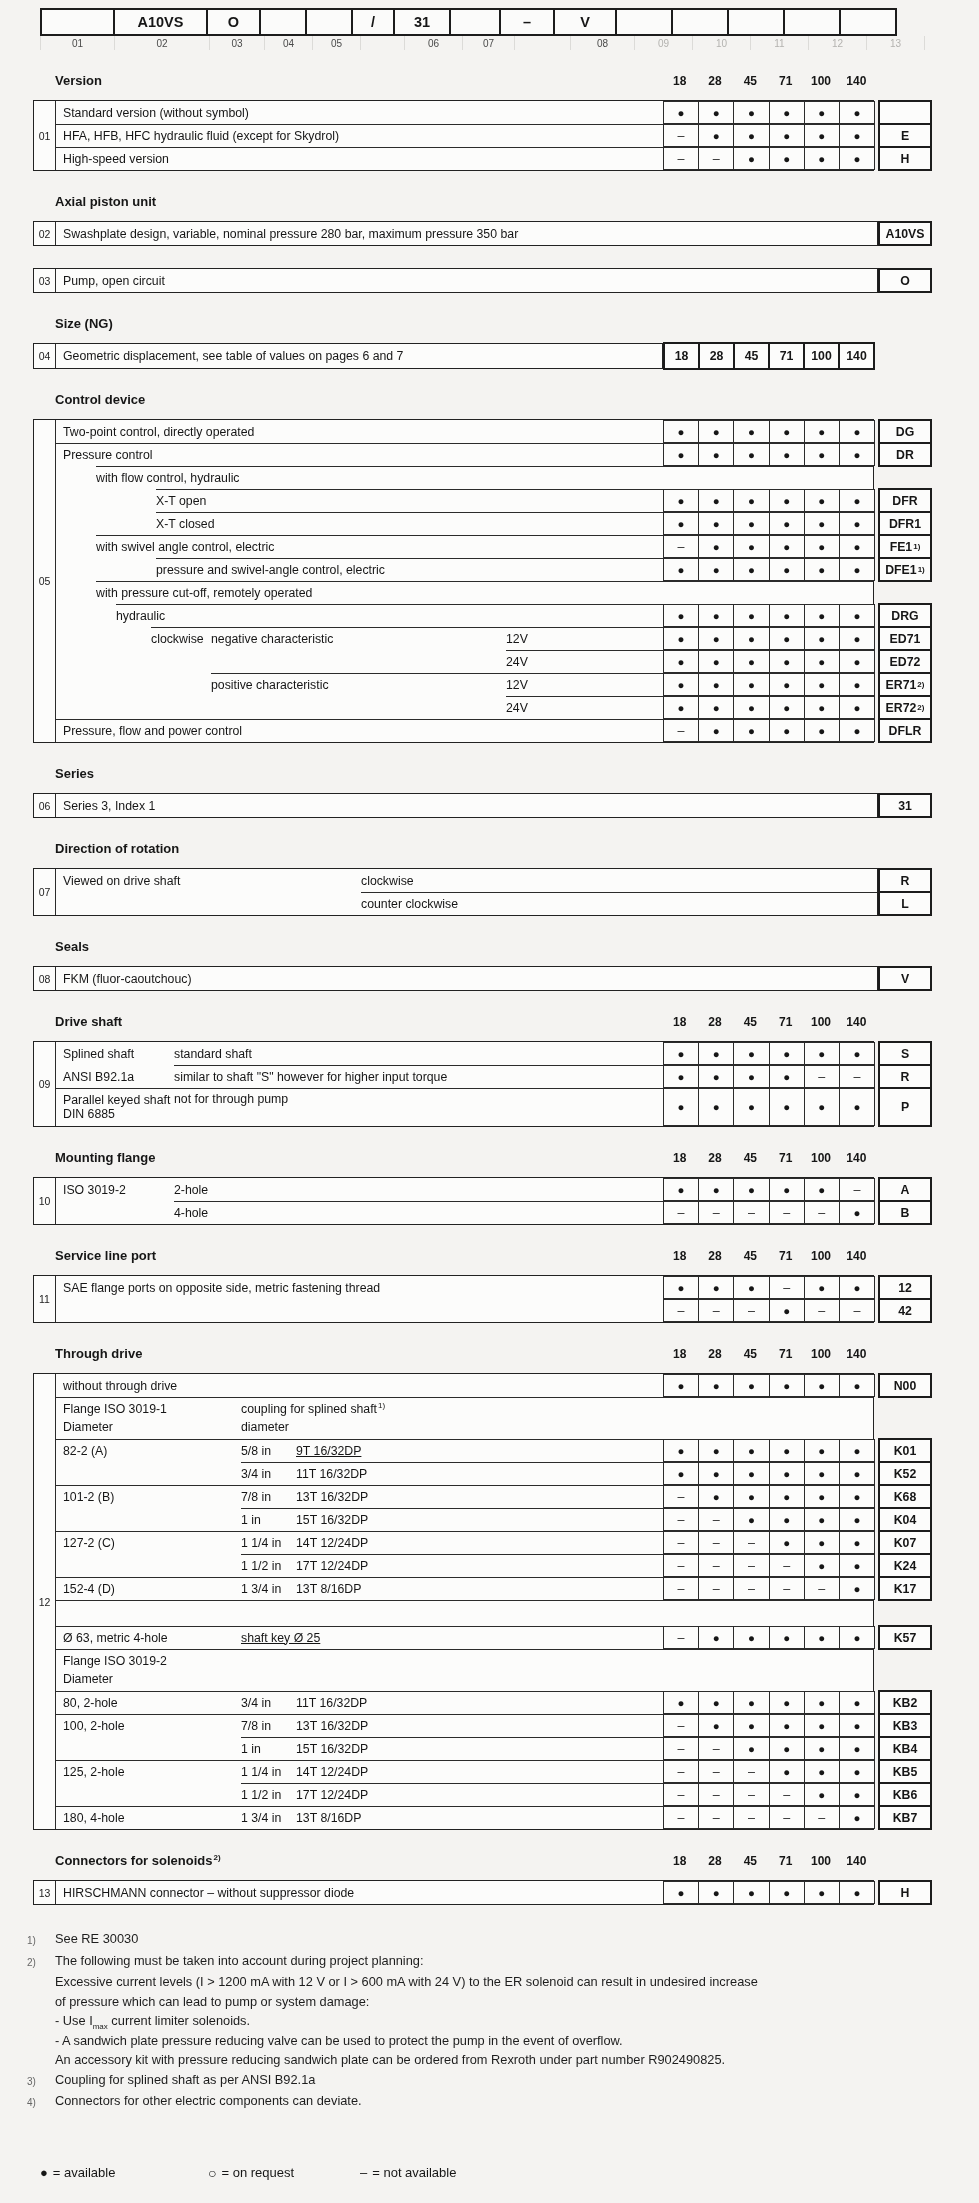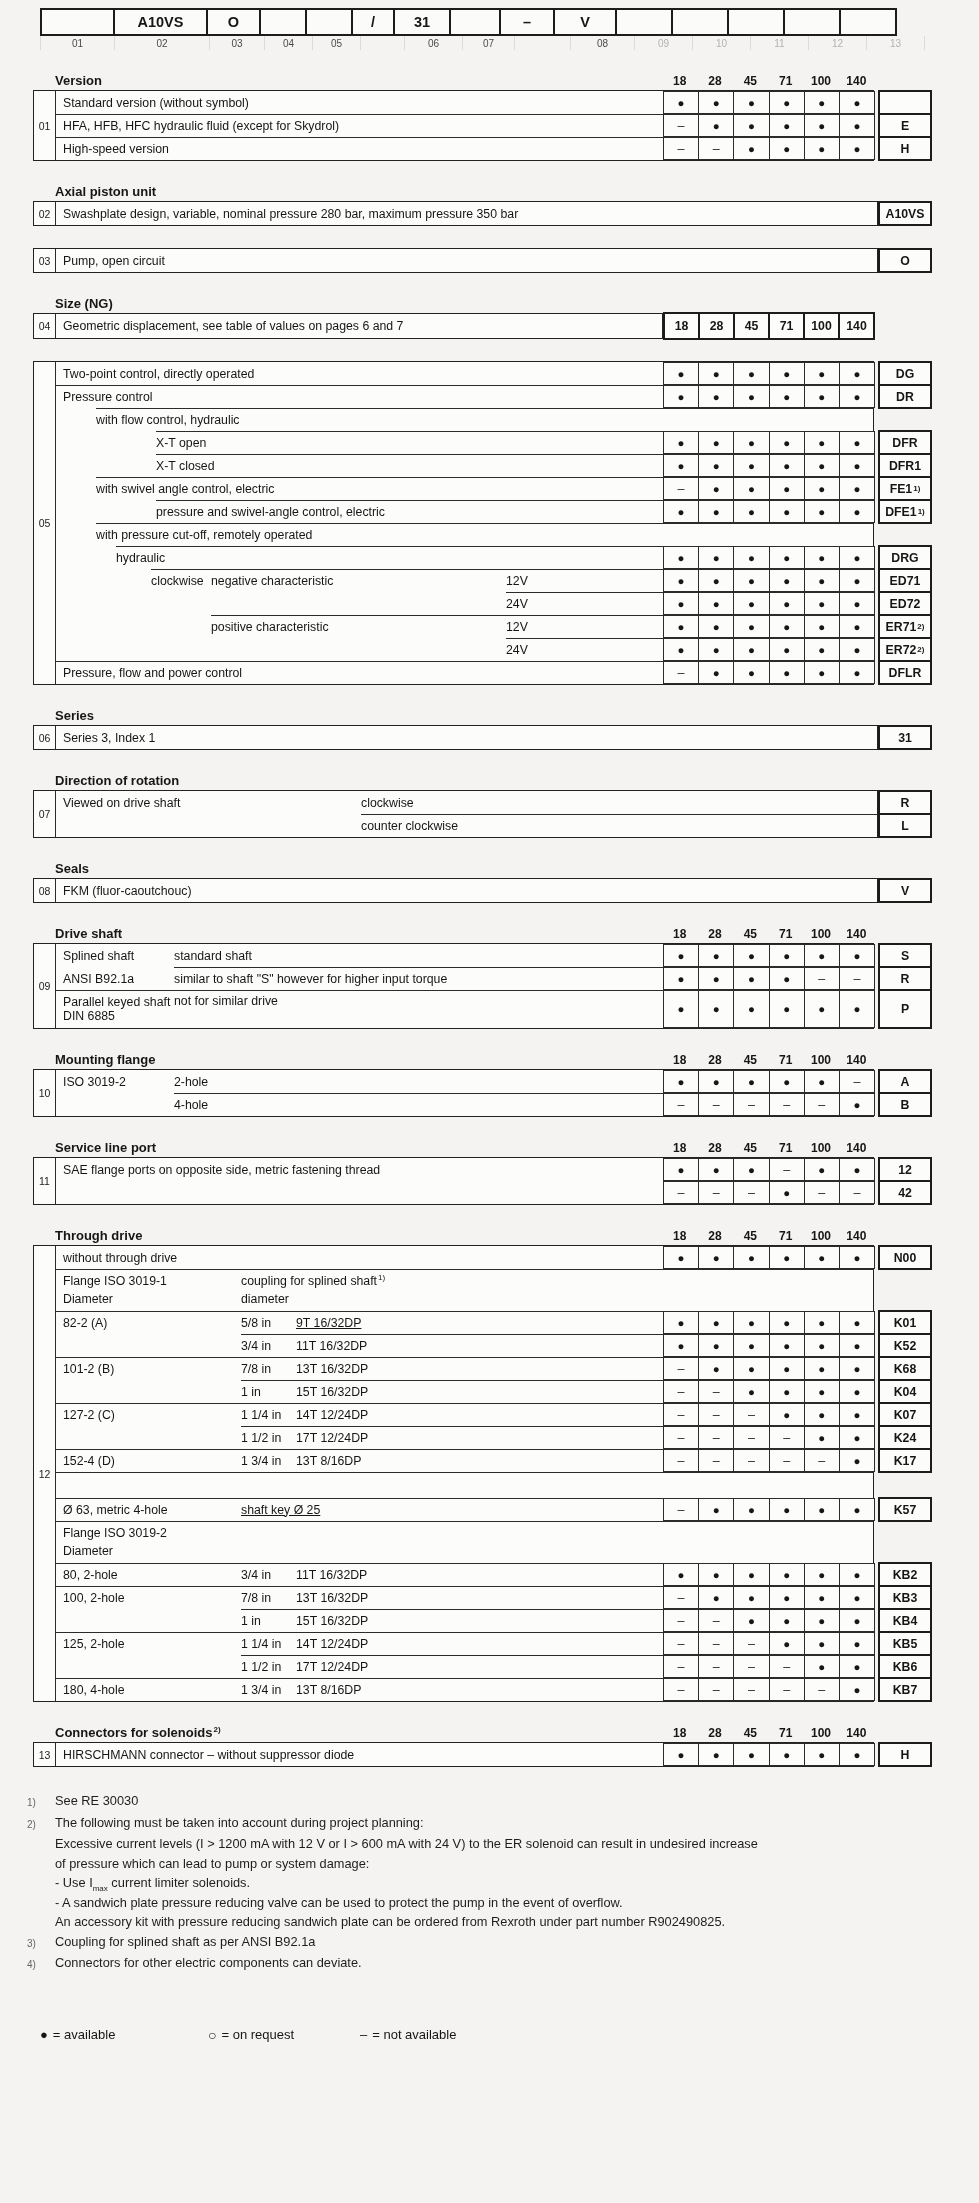--- a/index.html
+++ b/index.html
@@ -15,21 +15,21 @@
            justify-content:center;font-weight:bold;font-size:14.5px;flex:none;}
   .cb-cell + .cb-cell{margin-left:-2px;}
   .cb-nums{display:flex;}
   .cb-num{height:14px;display:flex;align-items:center;justify-content:center;font-size:10px;
           color:#4a4a4a;flex:none;border-right:1px solid #dcdbd8;}
   .cb-num:first-child{border-left:1px solid #dcdbd8;}
   .cb-num.gray{color:#b3b2af;}
 
   
   .sec{margin-top:22px;}
-  .sec-head{position:relative;height:17px;margin-bottom:1px;}
+  .sec-head{position:relative;height:17px;margin-bottom:11px;}
   .sec-title{position:absolute;left:22px;bottom:1px;font-weight:bold;font-size:13px;white-space:nowrap;}
   .size-h{position:absolute;bottom:1px;text-align:center;font-weight:bold;font-size:12px;}
   .sec-box{position:relative;border:1px solid #222;background:#fcfcfb;}
   .sec-num{position:absolute;left:0;top:0;bottom:0;width:22px;border-right:1px solid #2b2b2b;
            display:flex;align-items:center;justify-content:center;font-size:10.5px;color:#222;}
   .row{position:relative;}
   .sep{position:absolute;top:0;height:1px;background:#2b2b2b;}
   .ct{position:absolute;top:0;bottom:0;display:flex;flex-direction:column;justify-content:center;
       font-size:12.3px;white-space:nowrap;line-height:14px;}
   .ct.top{justify-content:flex-start;padding-top:4px;}
@@ -213,20 +213,23 @@
                 <div class="size-box">28</div>
                 <div class="size-box">45</div>
                 <div class="size-box">71</div>
                 <div class="size-box">100</div>
                 <div class="size-box">140</div>
               </div>
             </div>
           </div>
         </section>
         <section class="sec">
+          <div class="sec-head">
+            <span class="sec-title">Control device</span>
+          </div>
           <div class="sec-box" style="width: 841px;">
             <div class="sec-num">05</div>
             <div class="row" style="height: 23px;">
               <div class="ct" style="left: 29px;">
                 <div class="ct-line">Two-point control, directly operated</div>
               </div>
               <div class="grid">
                 <div class="gc">●</div>
                 <div class="gc">●</div>
                 <div class="gc">●</div>
@@ -563,21 +566,21 @@
                 <span>R</span>
               </div>
             </div>
             <div class="row" style="height: 38px;">
               <div class="sep" style="left: 22px; width: 607px;"></div>
               <div class="ct" style="left: 29px;">
                 <div class="ct-line">Parallel keyed shaft</div>
                 <div class="ct-line">DIN 6885</div>
               </div>
               <div class="ct top" style="left: 140px;">
-                <div class="ct-line">not for similar drive</div>
+                <div class="ct-line">not for through pump</div>
               </div>
               <div class="grid">
                 <div class="gc">●</div>
                 <div class="gc">●</div>
                 <div class="gc">●</div>
                 <div class="gc">●</div>
                 <div class="gc">●</div>
                 <div class="gc">●</div>
               </div>
               <div class="code">

